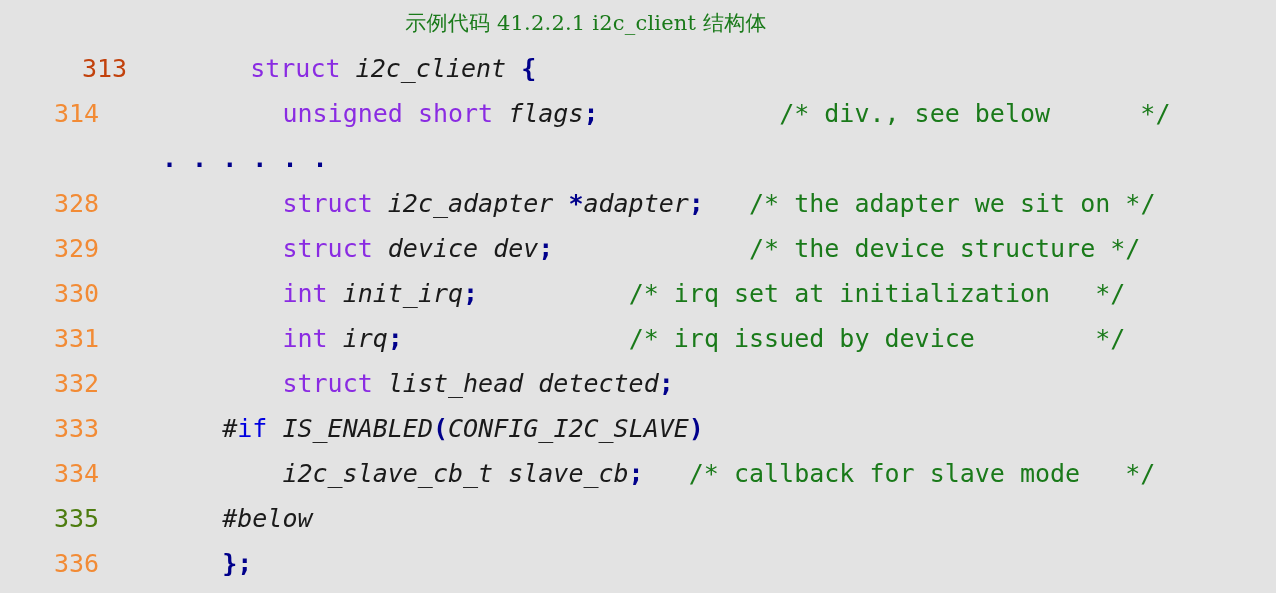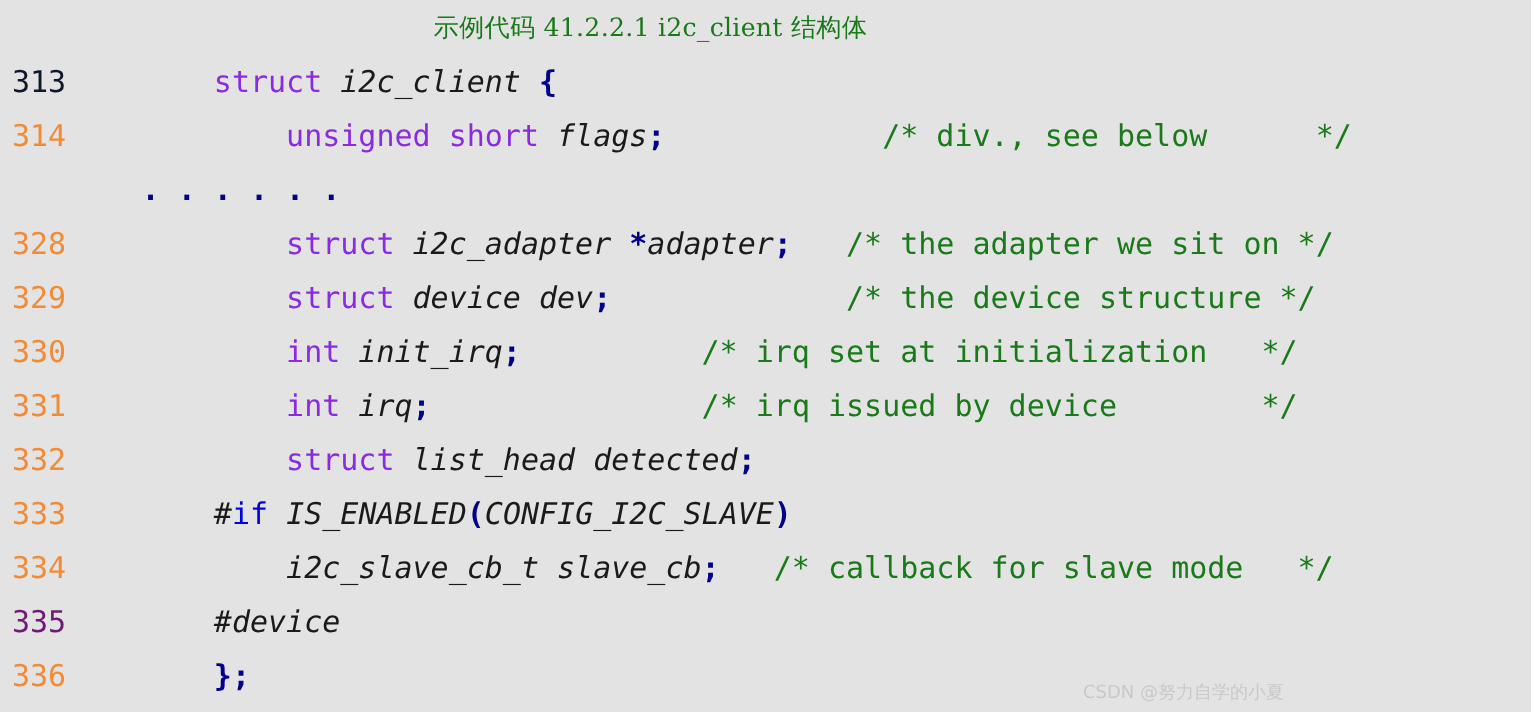--- a/index.html
+++ b/index.html
@@ -13,20 +13,21 @@
     font-family: "DejaVu Sans Mono", monospace;
     overflow: hidden;
     position: relative;
   }
 
   #code-figure {
     width: 1084px;
     height: 593px;
     position: relative;
     background: #e3e3e3;
+    padding-left: 44px;
   }
 
   
   .figure-title {
     width: 100%;
     text-align: center;
     color: #1a7a1a;
     font-family: "DejaVu Serif", serif;
     font-size: 21px;
     line-height: 46px;
@@ -91,29 +92,28 @@
   }
 </style>
 </head>
 <body style="background: rgb(227, 227, 227);">
 
 <div id="code-figure" style="background: rgb(227, 227, 227);">
 
   <div class="figure-title" style="color: rgb(26, 122, 26);">示例代码 41.2.2.1 i2c_client 结构体</div>
 
   <div class="code-body" id="code-body">
-      <div class="code-line"><span class="gutter" style="color: #0f172a;">313</span><span class="code-text"><span class="tok-id" style="color: rgb(26, 26, 26);">    </span><span class="tok-kw" style="color: rgb(138, 43, 226);">struct</span><span class="tok-id" style="color: rgb(26, 26, 26);"> i2c_client </span><span class="tok-punc" style="color: rgb(0, 0, 139);">{</span></span></div>
+      <div class="code-line"><span class="gutter" style="color: #c2410c; margin-left: 28px;">313</span><span class="code-text"><span class="tok-id" style="color: rgb(26, 26, 26);">    </span><span class="tok-kw" style="color: rgb(138, 43, 226);">struct</span><span class="tok-id" style="color: rgb(26, 26, 26);"> i2c_client </span><span class="tok-punc" style="color: rgb(0, 0, 139);">{</span></span></div>
       <div class="code-line"><span class="gutter" style="color: rgb(242, 139, 53);">314</span><span class="code-text"><span class="tok-id" style="color: rgb(26, 26, 26);">        </span><span class="tok-kw" style="color: rgb(138, 43, 226);">unsigned short</span><span class="tok-id" style="color: rgb(26, 26, 26);"> flags</span><span class="tok-punc" style="color: rgb(0, 0, 139);">;</span><span class="tok-id" style="color: rgb(26, 26, 26);">            </span><span class="tok-cmt" style="color: rgb(26, 122, 26);">/* div., see below      */</span></span></div>
       <div class="code-line"><span class="gutter" style="color: rgb(242, 139, 53);"></span><span class="code-text"><span class="tok-dots" style="color: rgb(0, 0, 139);">. . . . . .</span></span></div>
       <div class="code-line"><span class="gutter" style="color: rgb(242, 139, 53);">328</span><span class="code-text"><span class="tok-id" style="color: rgb(26, 26, 26);">        </span><span class="tok-kw" style="color: rgb(138, 43, 226);">struct</span><span class="tok-id" style="color: rgb(26, 26, 26);"> i2c_adapter </span><span class="tok-punc" style="color: rgb(0, 0, 139);">*</span><span class="tok-id" style="color: rgb(26, 26, 26);">adapter</span><span class="tok-punc" style="color: rgb(0, 0, 139);">;</span><span class="tok-id" style="color: rgb(26, 26, 26);">   </span><span class="tok-cmt" style="color: rgb(26, 122, 26);">/* the adapter we sit on */</span></span></div>
       <div class="code-line"><span class="gutter" style="color: rgb(242, 139, 53);">329</span><span class="code-text"><span class="tok-id" style="color: rgb(26, 26, 26);">        </span><span class="tok-kw" style="color: rgb(138, 43, 226);">struct</span><span class="tok-id" style="color: rgb(26, 26, 26);"> device dev</span><span class="tok-punc" style="color: rgb(0, 0, 139);">;</span><span class="tok-id" style="color: rgb(26, 26, 26);">             </span><span class="tok-cmt" style="color: rgb(26, 122, 26);">/* the device structure */</span></span></div>
       <div class="code-line"><span class="gutter" style="color: rgb(242, 139, 53);">330</span><span class="code-text"><span class="tok-id" style="color: rgb(26, 26, 26);">        </span><span class="tok-kw" style="color: rgb(138, 43, 226);">int</span><span class="tok-id" style="color: rgb(26, 26, 26);"> init_irq</span><span class="tok-punc" style="color: rgb(0, 0, 139);">;</span><span class="tok-id" style="color: rgb(26, 26, 26);">          </span><span class="tok-cmt" style="color: rgb(26, 122, 26);">/* irq set at initialization   */</span></span></div>
       <div class="code-line"><span class="gutter" style="color: rgb(242, 139, 53);">331</span><span class="code-text"><span class="tok-id" style="color: rgb(26, 26, 26);">        </span><span class="tok-kw" style="color: rgb(138, 43, 226);">int</span><span class="tok-id" style="color: rgb(26, 26, 26);"> irq</span><span class="tok-punc" style="color: rgb(0, 0, 139);">;</span><span class="tok-id" style="color: rgb(26, 26, 26);">               </span><span class="tok-cmt" style="color: rgb(26, 122, 26);">/* irq issued by device        */</span></span></div>
       <div class="code-line"><span class="gutter" style="color: rgb(242, 139, 53);">332</span><span class="code-text"><span class="tok-id" style="color: rgb(26, 26, 26);">        </span><span class="tok-kw" style="color: rgb(138, 43, 226);">struct</span><span class="tok-id" style="color: rgb(26, 26, 26);"> list_head detected</span><span class="tok-punc" style="color: rgb(0, 0, 139);">;</span></span></div>
       <div class="code-line"><span class="gutter" style="color: rgb(242, 139, 53);">333</span><span class="code-text"><span class="tok-id" style="color: rgb(26, 26, 26);">    </span><span class="tok-hash" style="color: rgb(26, 26, 26);">#</span><span class="tok-pre" style="color: rgb(0, 0, 224);">if</span><span class="tok-id" style="color: rgb(26, 26, 26);"> IS_ENABLED</span><span class="tok-punc" style="color: rgb(0, 0, 139);">(</span><span class="tok-id" style="color: rgb(26, 26, 26);">CONFIG_I2C_SLAVE</span><span class="tok-punc" style="color: rgb(0, 0, 139);">)</span></span></div>
       <div class="code-line"><span class="gutter" style="color: rgb(242, 139, 53);">334</span><span class="code-text"><span class="tok-id" style="color: rgb(26, 26, 26);">        i2c_slave_cb_t slave_cb</span><span class="tok-punc" style="color: rgb(0, 0, 139);">;</span><span class="tok-id" style="color: rgb(26, 26, 26);">   </span><span class="tok-cmt" style="color: rgb(26, 122, 26);">/* callback for slave mode   */</span></span></div>
-      <div class="code-line"><span class="gutter" style="color: #701a75;">335</span><span class="code-text"><span class="tok-id" style="color: rgb(26, 26, 26);">    #device</span></span></div>
+      <div class="code-line"><span class="gutter" style="color: #4d7c0f;">335</span><span class="code-text"><span class="tok-id" style="color: rgb(26, 26, 26);">    #below</span></span></div>
       <div class="code-line"><span class="gutter" style="color: rgb(242, 139, 53);">336</span><span class="code-text"><span class="tok-id" style="color: rgb(26, 26, 26);">    </span><span class="tok-punc" style="color: rgb(0, 0, 139);">};</span></span></div>
     </div>
 
-  <div class="watermark" style="color: rgb(201, 201, 201);">CSDN @努力自学的小夏</div>
 
 </div>
 
 </body></html>

